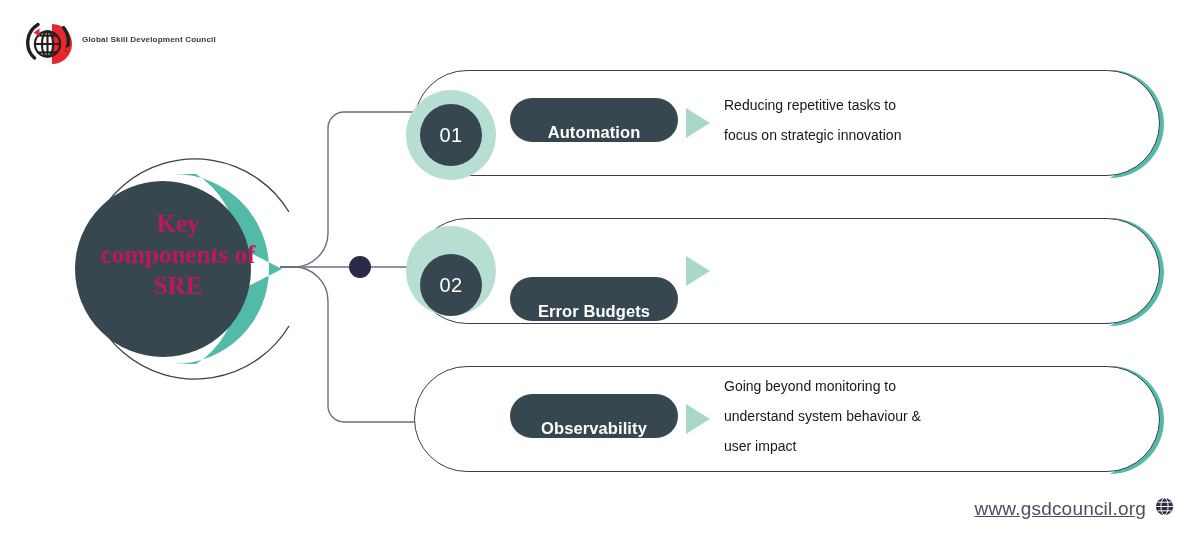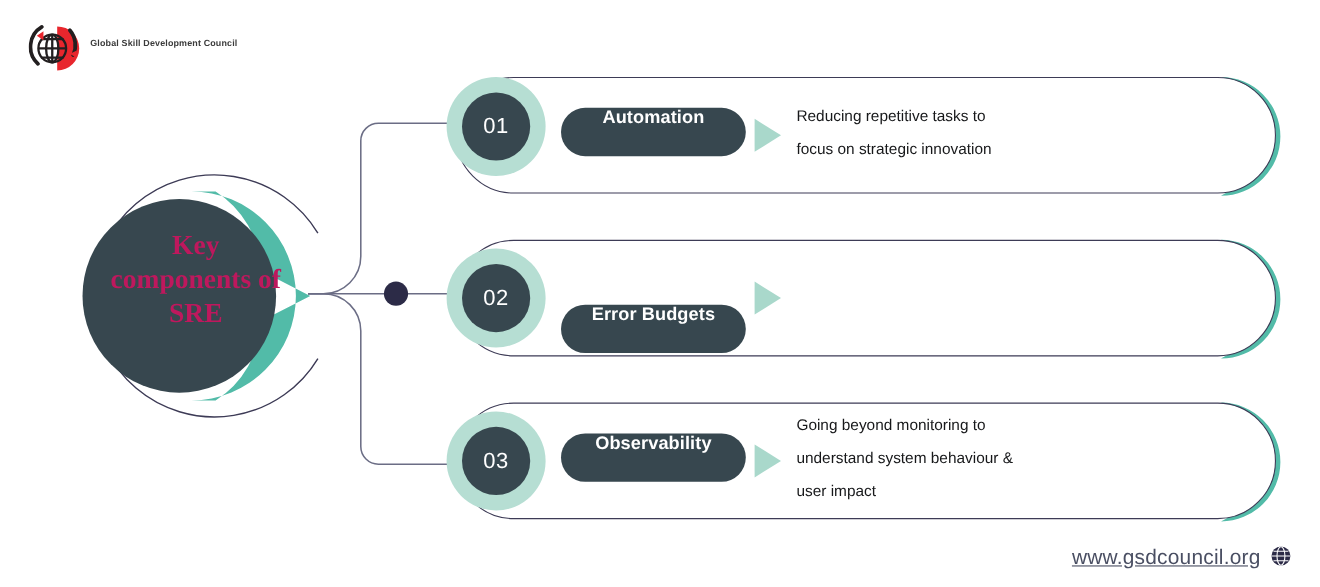--- a/index.html
+++ b/index.html
@@ -124,21 +124,21 @@
     font-family: "Liberation Sans", sans-serif;
     font-size: 20px;
     font-weight: 400;
     letter-spacing: 0.5px;
   }
   .pill {
     position: absolute;
     background: #37474f;
     border-radius: 22px;
     display: flex;
-    align-items: flex-start;
+    align-items: flex-end;
     justify-content: center;
     color: #ffffff;
     font-family: "Liberation Sans", sans-serif;
     font-weight: bold;
     font-size: 16.5px;
     letter-spacing: 0.1px;
     white-space: nowrap;
   }
   .tri {
     position: absolute;
@@ -228,53 +228,50 @@
       </g>
       <circle cx="80" cy="207" r="11" fill="#2c2b47"></circle>
     </svg>
   </div>
 
   <div class="row" style="top:70px; width:760px; height:106px;">
     <svg class="accent-crescent" style="left:688px; top:-2px;" width="70" height="112" viewBox="0 0 70 112">
       <path d="M8 2 A53 53 0 0 1 8 110 A60 60 0 0 0 8 2 Z" fill="#52bba8"></path>
     </svg>
     <div class="card" style="width:746px; height:106px; border-radius:53px;"></div>
-    <div class="num-badge" style="left:-8px; top:0; width:90px; height:90px;">
+    <div class="num-badge" style="left:-8px; top:20px; width:90px; height:90px;">
       <div class="num-inner" style="width:62px; height:62px;">01</div>
     </div>
     <div class="pill" style="left:96px; top:28px; width:168px; height:44px;">
       <span>Automation</span>
     </div>
     <div class="tri" style="left:272px; top:38px;"></div>
     <div class="desc" style="left:310px; top:20px; width:420px;">Reducing repetitive tasks to
 focus on strategic innovation</div>
   </div>
 
   <div class="row" style="top:218px; width:760px; height:106px;">
     <svg class="accent-crescent" style="left:688px; top:-2px;" width="70" height="112" viewBox="0 0 70 112">
       <path d="M8 2 A53 53 0 0 1 8 110 A60 60 0 0 0 8 2 Z" fill="#52bba8"></path>
     </svg>
     <div class="card" style="width:746px; height:106px; border-radius:53px;"></div>
-    <div class="num-badge" style="left:-8px; top:8px; width:90px; height:90px;">
+    <div class="num-badge" style="left:-8px; top:8px; width:90px; height:90px;align-items:flex-end;">
       <div class="num-inner" style="width:62px; height:62px;">02</div>
     </div>
     <div class="pill" style="left:96px; top:28px; width:168px; height:44px;margin-top:31px;">
       <span>Error Budgets</span>
     </div>
     <div class="tri" style="left:272px; top:38px;"></div>
   </div>
 
   <div class="row" style="top:366px; width:760px; height:106px;">
     <svg class="accent-crescent" style="left:688px; top:-2px;" width="70" height="112" viewBox="0 0 70 112">
       <path d="M8 2 A53 53 0 0 1 8 110 A60 60 0 0 0 8 2 Z" fill="#52bba8"></path>
     </svg>
     <div class="card" style="width:746px; height:106px; border-radius:53px;"></div>
-    <div class="num-badge" style="left:-8px; top:8px; width:90px; height:90px;">
-      <div class="num-inner" style="width:62px; height:62px;">03</div>
-    </div>
     <div class="pill" style="left:96px; top:28px; width:168px; height:44px;">
       <span>Observability</span>
     </div>
     <div class="tri" style="left:272px; top:38px;"></div>
     <div class="desc" style="left:310px; top:5px; width:430px;">Going beyond monitoring to
 understand system behaviour &amp;
 user impact</div>
   </div>
 
   <div class="footer">

